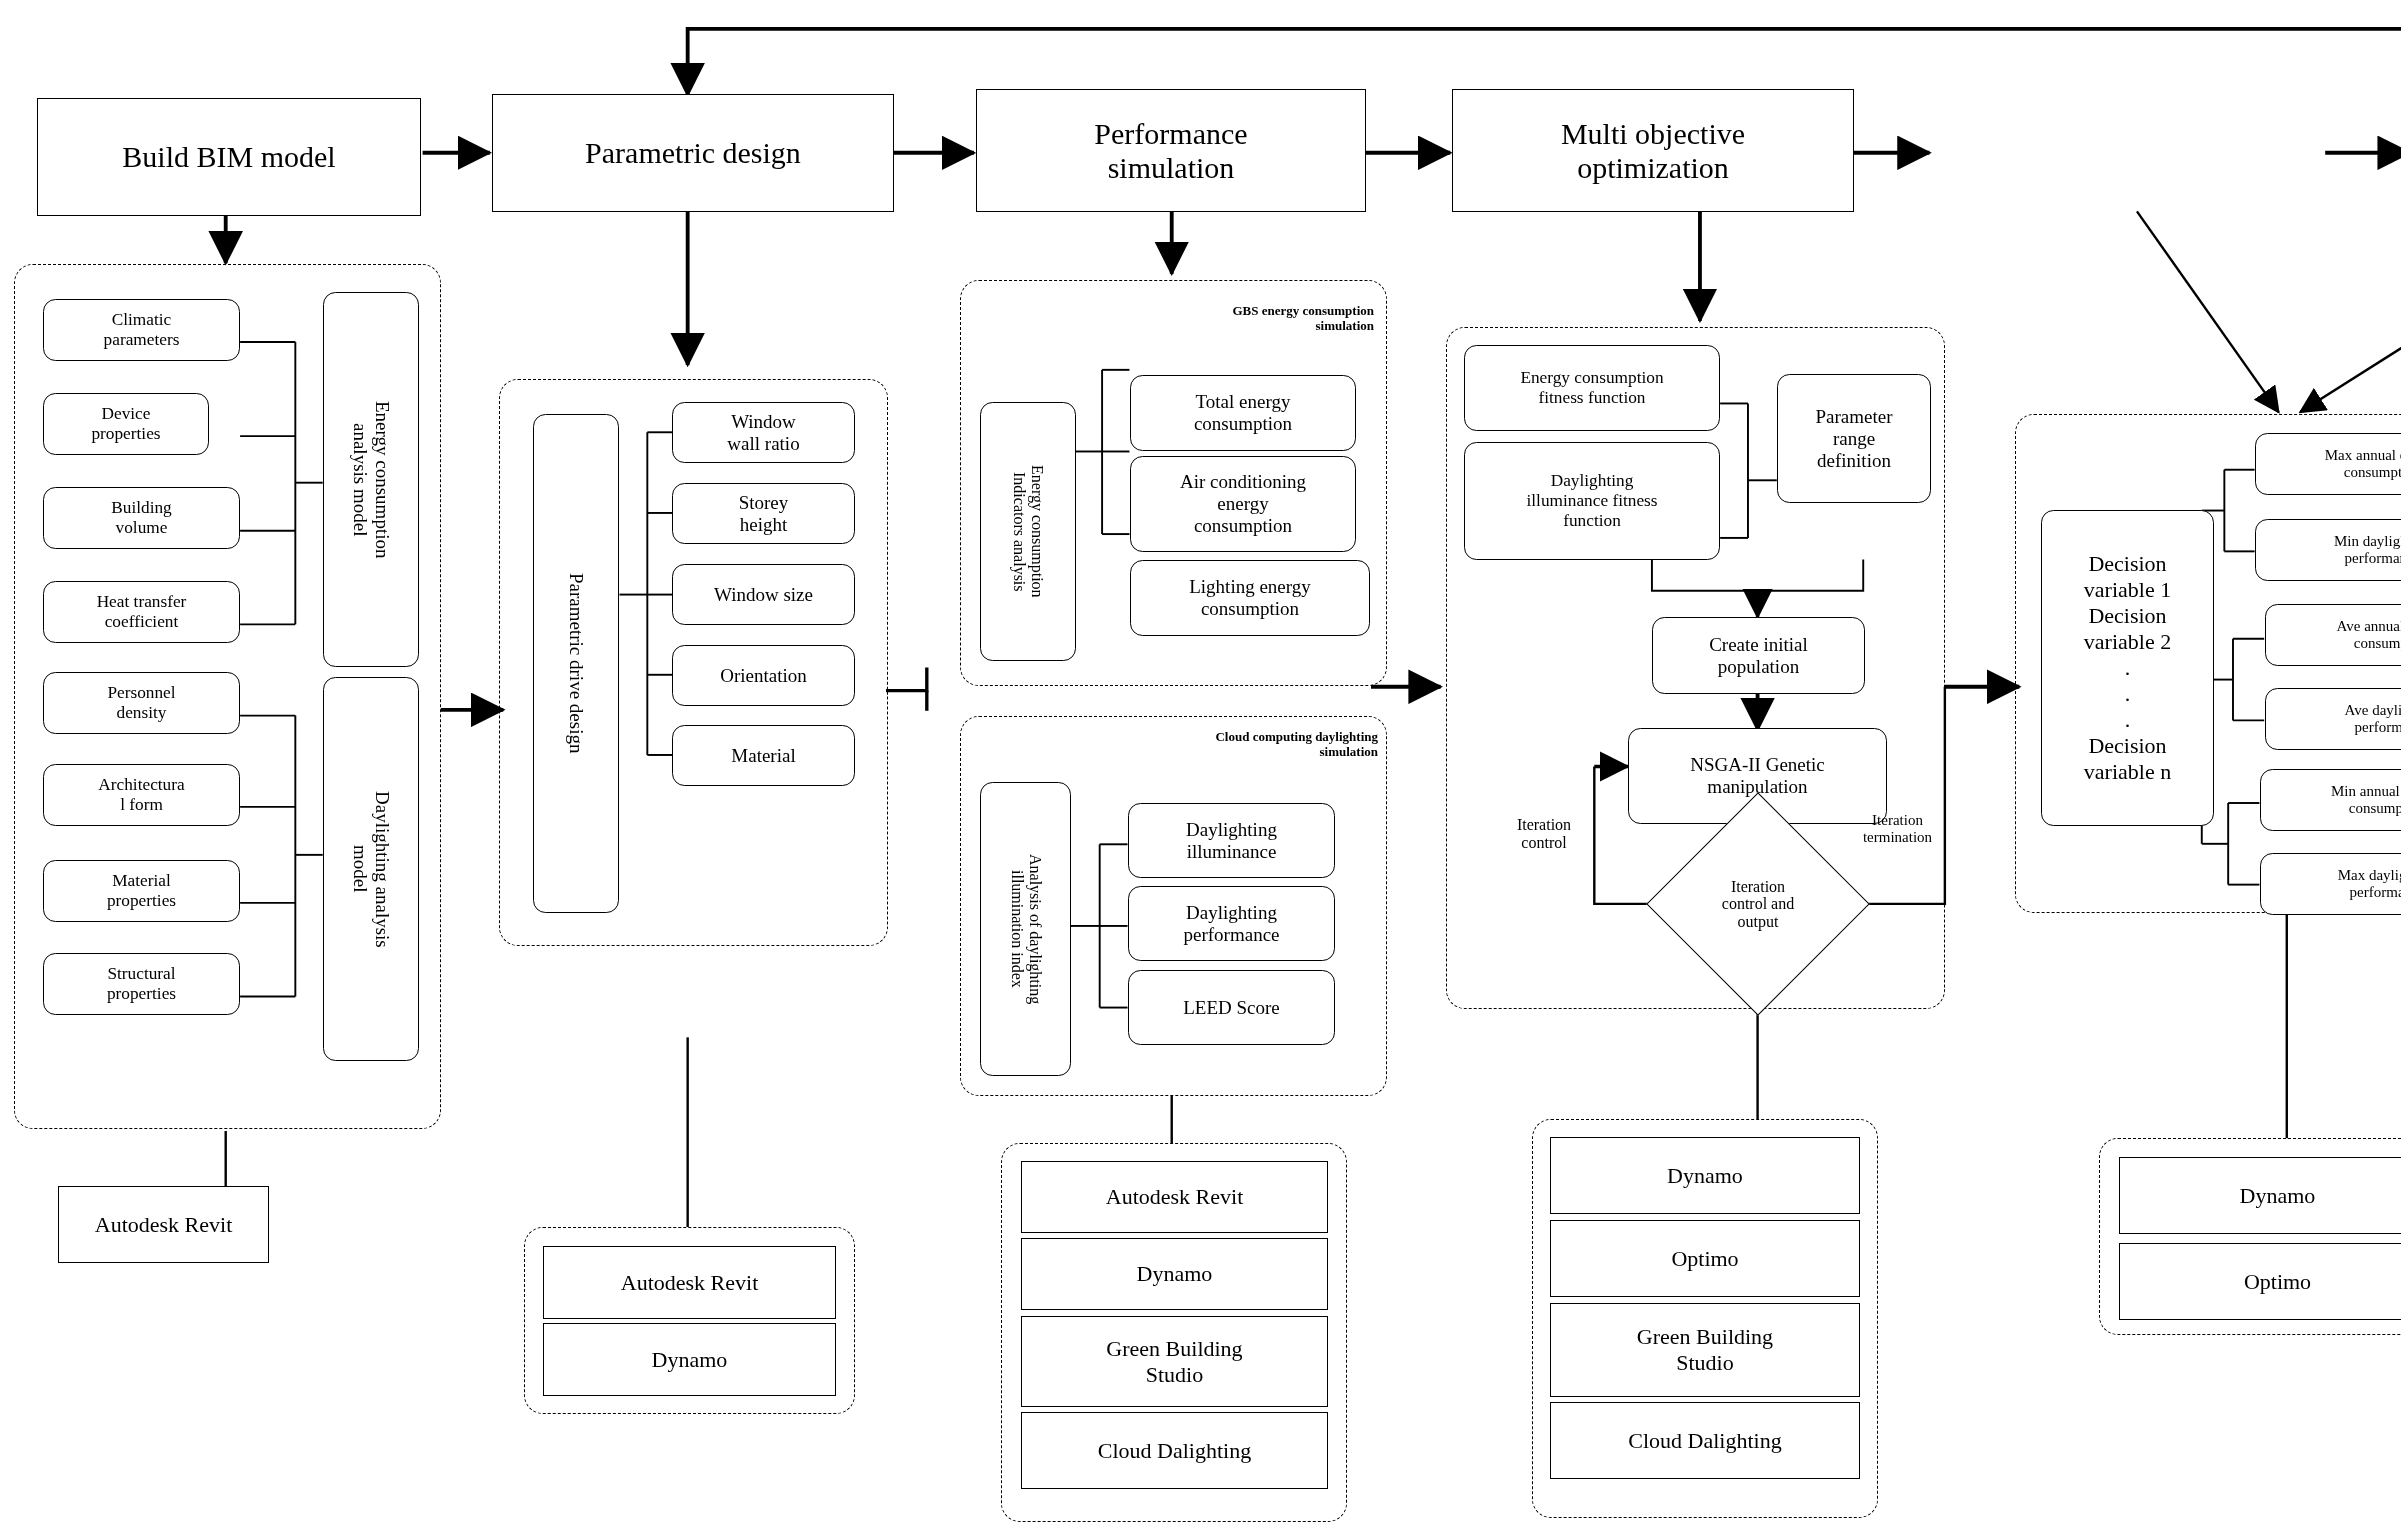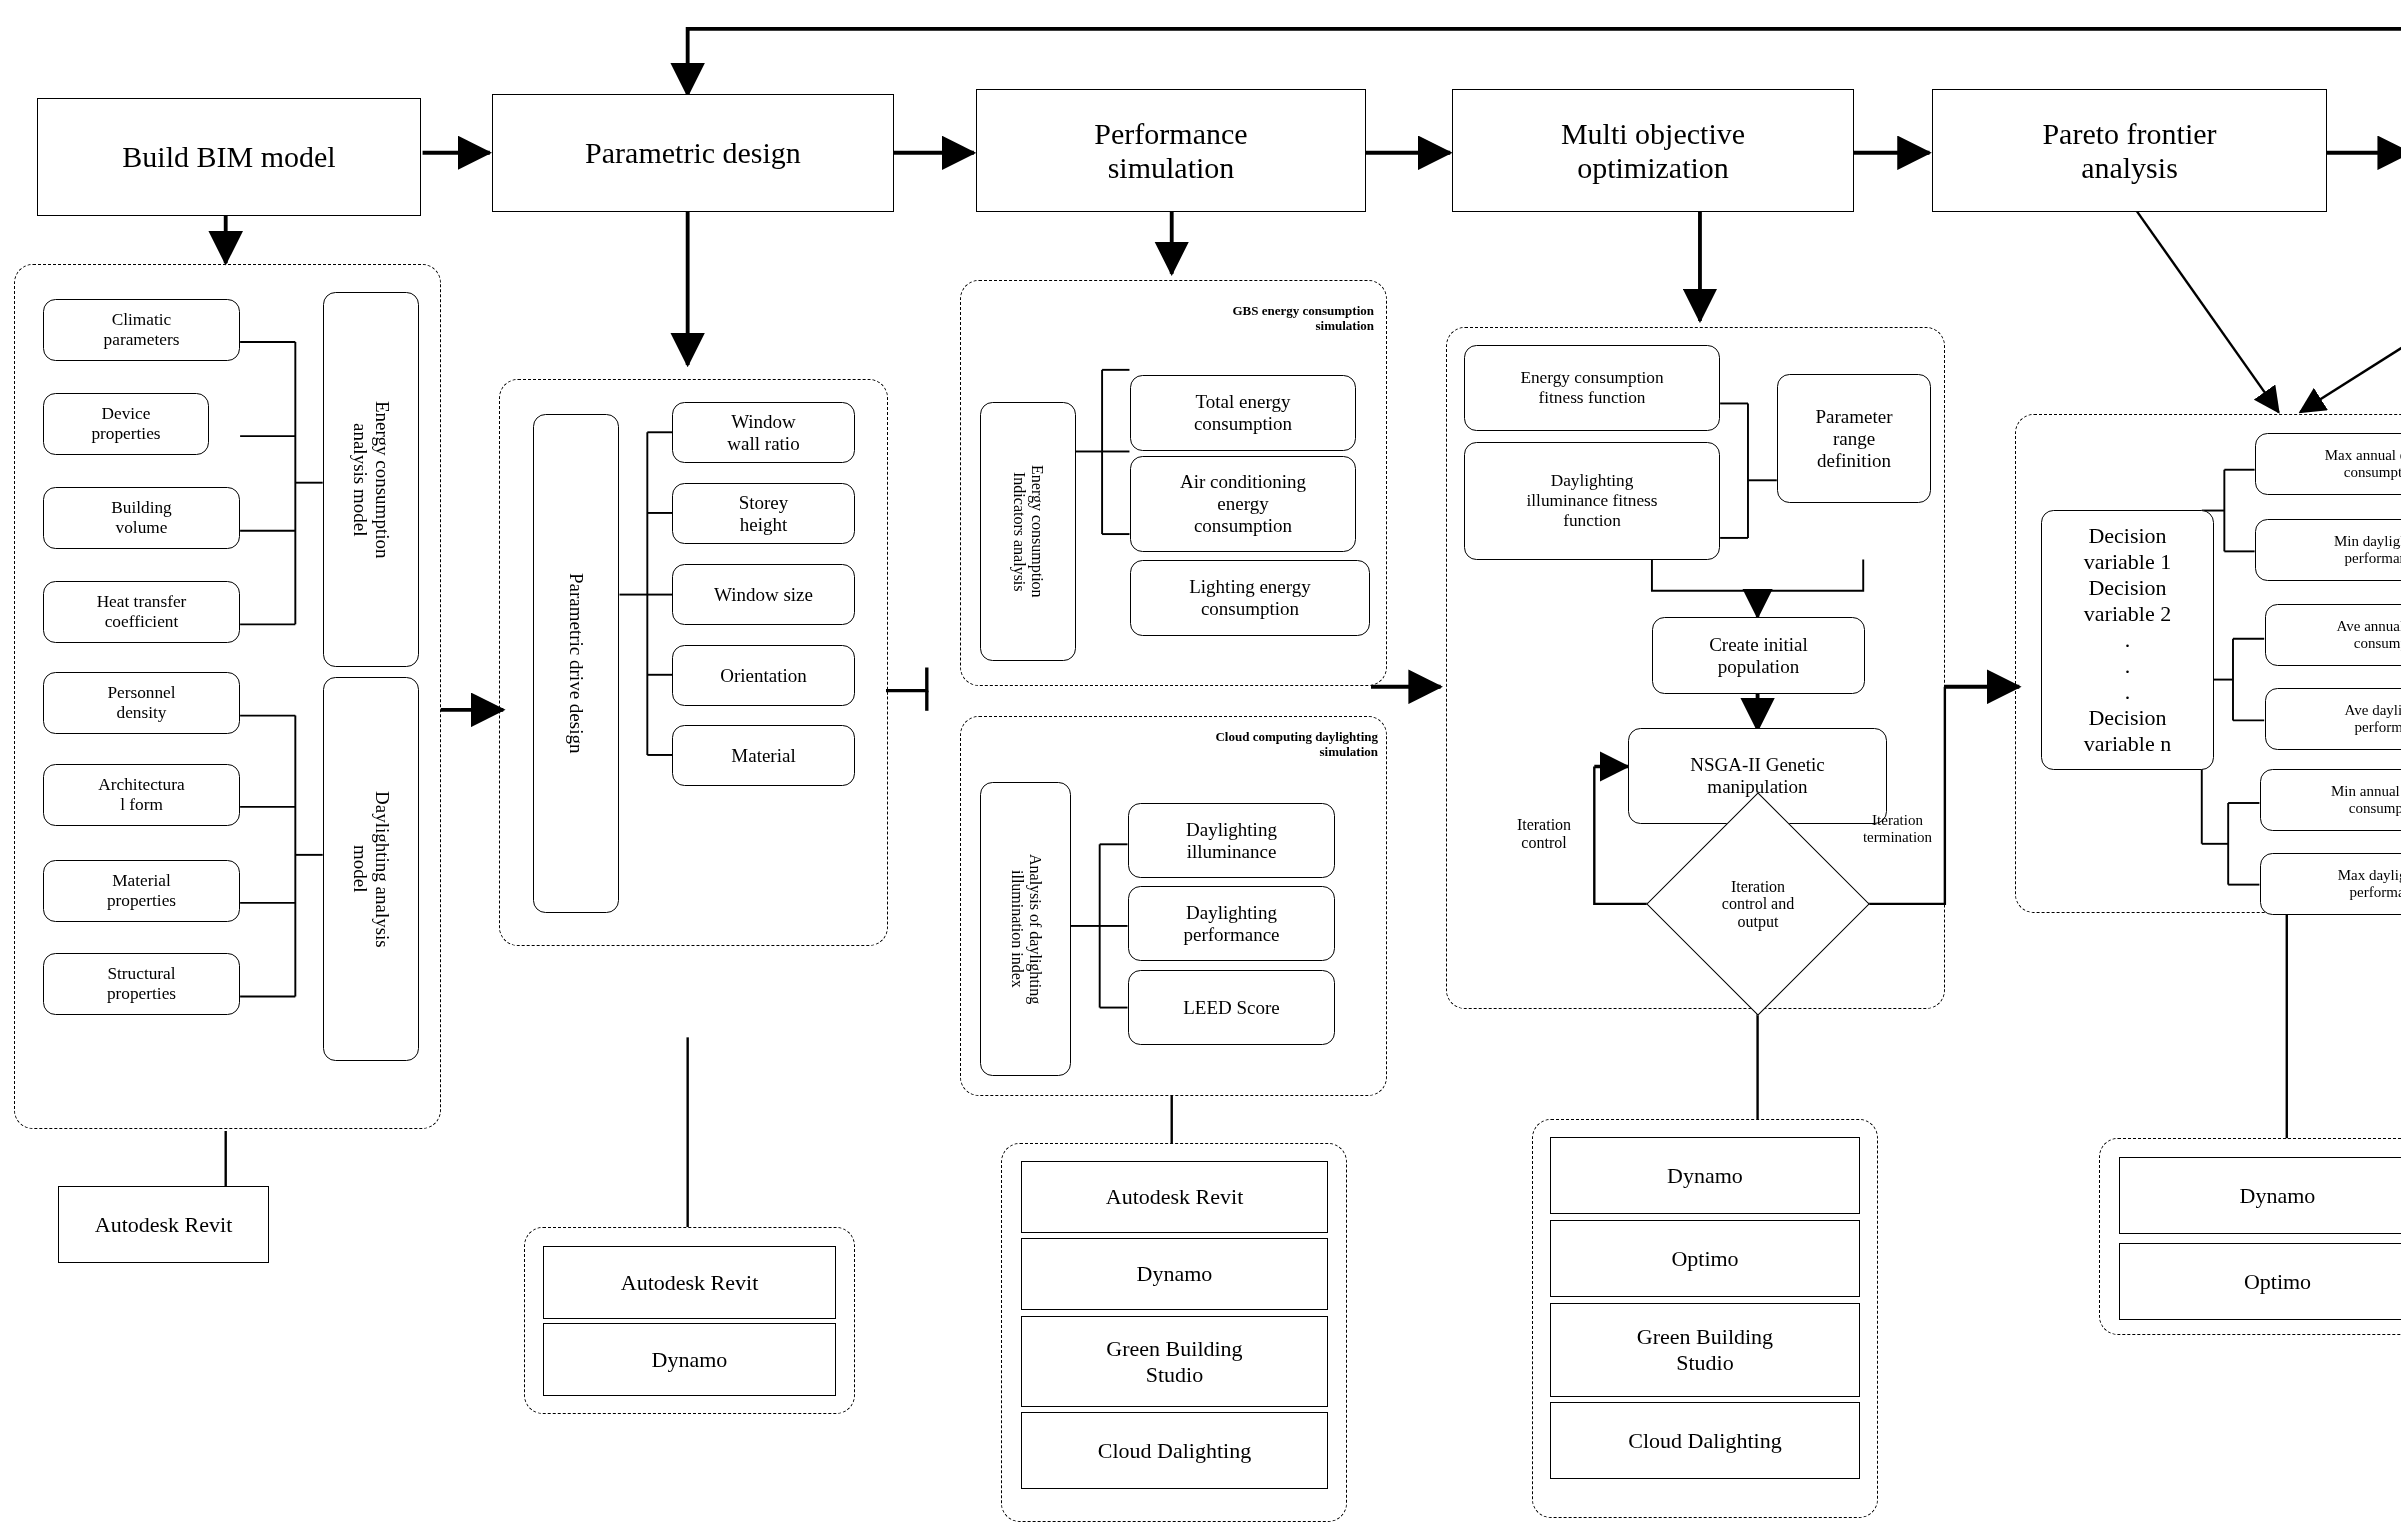--- a/index.html
+++ b/index.html
@@ -165,23 +165,20 @@
   </div>
   <div class="node rect t-head" style="left:492px;top:94px;width:402px;height:118px;">
     <span>Parametric design</span>
   </div>
   <div class="node rect t-head" style="left:976px;top:89px;width:390px;height:123px;">
     <span class="nl">Performance<br>simulation</span>
   </div>
   <div class="node rect t-head" style="left:1452px;top:89px;width:402px;height:123px;">
     <span class="nl">Multi objective<br>optimization</span>
   </div>
-  <div class="node rect t-head" style="left:1932px;top:89px;width:395px;height:123px;">
-    <span class="nl">Pareto frontier<br>analysis</span>
-  </div>
 
   <div class="dashgrp" style="left:14.4px;top:264px;width:427px;height:865px;"></div>
 
   <div class="node round t-s" style="left:43px;top:299px;width:197px;height:62px;">
       <span class="nl">Climatic<br>parameters</span>
     </div>
   <div class="node round t-s" style="left:43px;top:393px;width:166px;height:62px;">
       <span class="nl">Device<br>properties</span>
     </div>
   <div class="node round t-s" style="left:43px;top:487px;width:197px;height:62px;">
@@ -338,21 +335,21 @@
     </div>
   <div class="node sqr t-soft" style="left:1550px;top:1303px;width:310px;height:94px;">
       <span class="nl">Green Building<br>Studio</span>
     </div>
   <div class="node sqr t-soft" style="left:1550px;top:1402px;width:310px;height:77px;">
       <span>Cloud Dalighting</span>
     </div>
 
   <div class="dashgrp" style="left:2015px;top:414px;width:516px;height:499px;"></div>
 
-  <div class="node round t-dec" style="left:2041px;top:510px;width:173px;height:260px;">
+  <div class="node round t-dec" style="left:2041px;top:510px;width:173px;height:316px;">
     <span class="nl">Decision<br>variable 1<br>Decision<br>variable 2<br>.<br>.<br>.<br>Decision<br>variable n</span>
   </div>
 
   <div class="node round t-tiny" style="left:2255px;top:433px;width:255px;height:62px;">
       <span class="nl">Max annual energy<br>consumption</span>
     </div>
   <div class="node round t-tiny" style="left:2255px;top:519px;width:255px;height:62px;">
       <span class="nl">Min daylighting<br>performance</span>
     </div>
   <div class="node round t-tiny" style="left:2265px;top:604px;width:255px;height:62px;">

